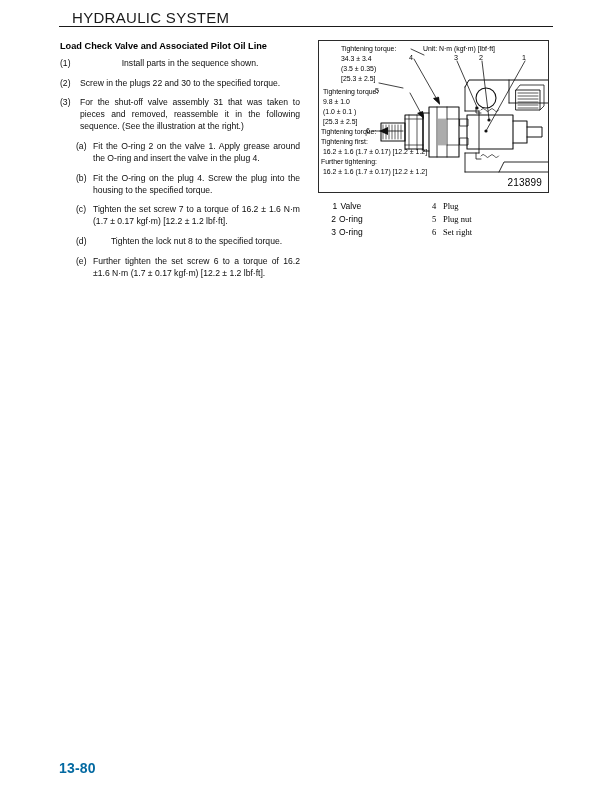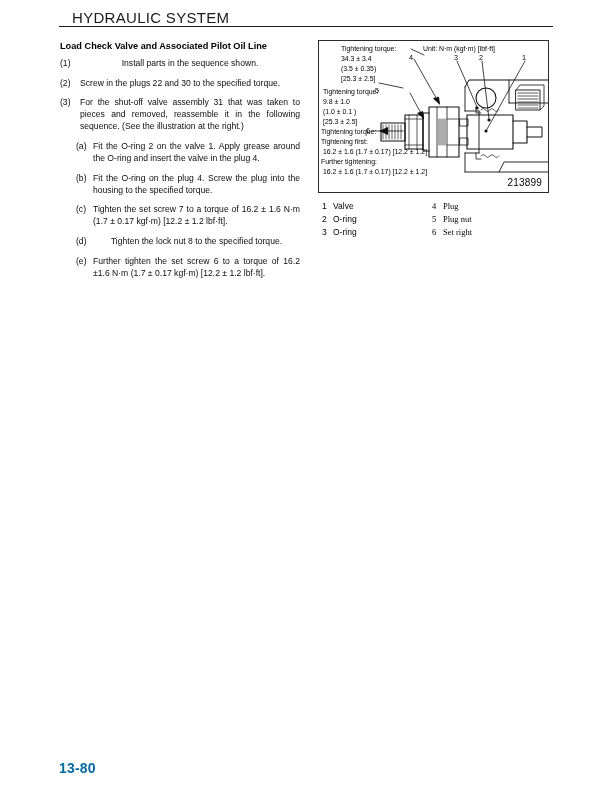--- a/index.html
+++ b/index.html
@@ -136,21 +136,21 @@
     left: 318px;
     top: 200px;
     width: 229px;
     font-size: 8.5px;
     line-height: 13.2px;
   }
   .legend-col {
     position: absolute;
     top: 0;
   }
-  .legend-col.left { left: 4px; }
+  .legend-col.left { left: 10px; text-align: center; }
   .legend-col.right { left: 114px; font-family: Liberation Serif, serif; }
   .legend-row { white-space: nowrap; }
   .legend-row .n {
     display: inline-block;
     width: 11px;
   }
 
   
   .page-number {
     position: absolute;

